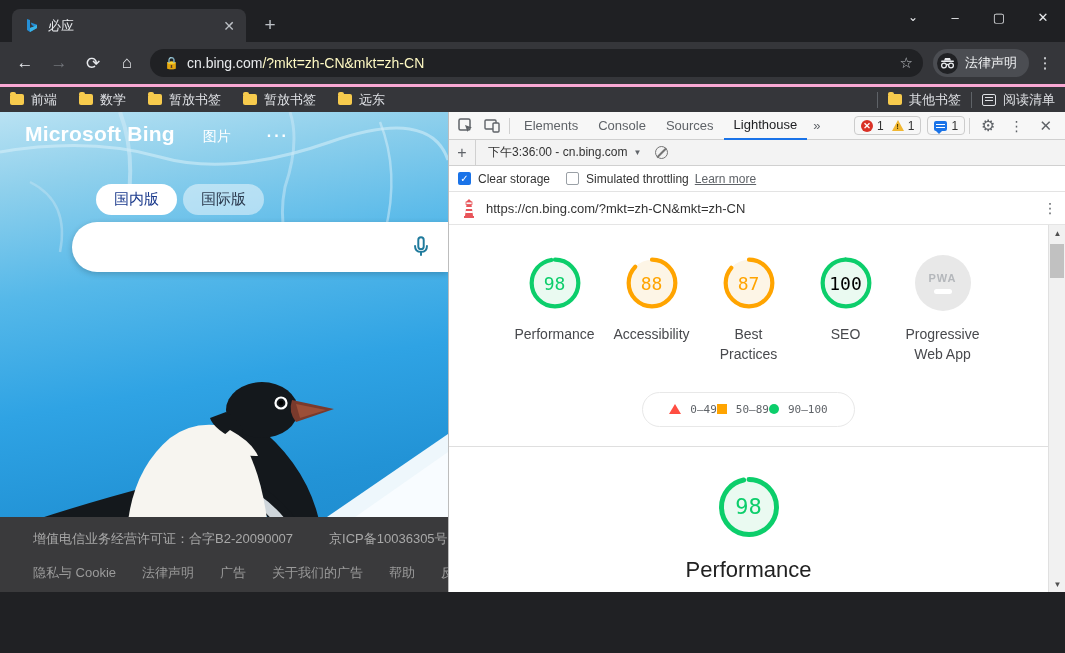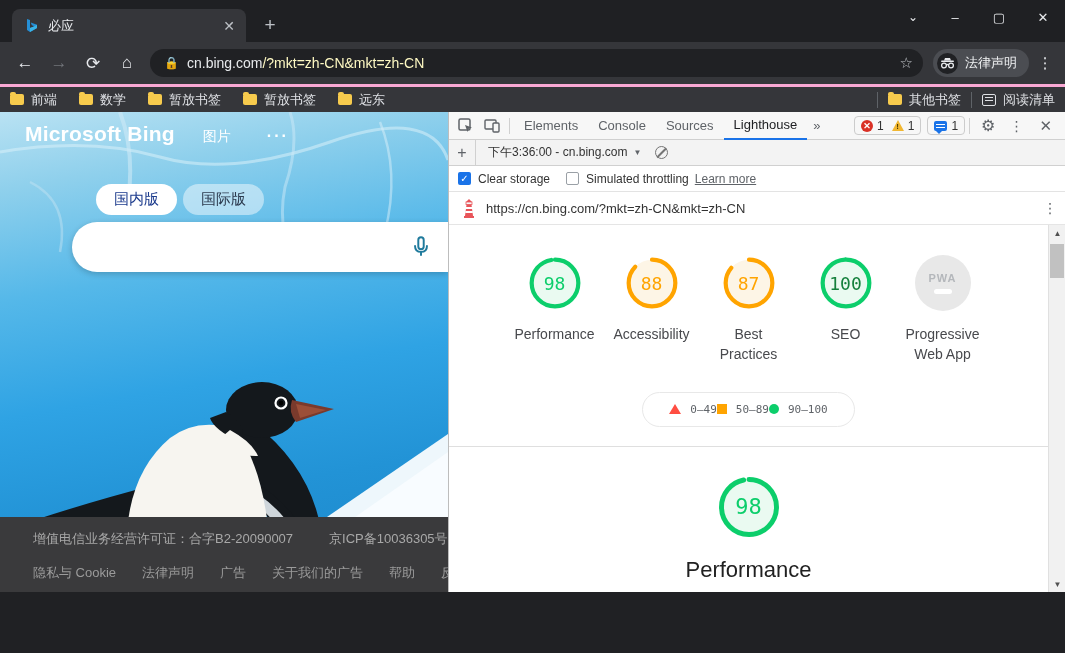--- a/index.html
+++ b/index.html
@@ -411,21 +411,21 @@
                 <span class="g-num" style="color: rgb(255, 164, 0);">87</span>
               </div>
               <div class="score-label">Best Practices</div>
             </div>
             <div class="score">
               <div class="gauge">
                 <svg width="56" height="56" viewBox="0 0 60 60">
                   <circle class="g-fill" cx="30" cy="30" r="25" style="fill: rgb(234, 250, 241);"></circle>
                   <circle class="g-arc" cx="30" cy="30" r="25" transform="rotate(-90 30 30)" style="stroke: rgb(12, 206, 107); stroke-dasharray: 155.08, 157.08;"></circle>
                 </svg>
-                <span class="g-num" style="color: #15803d;">100</span>
+                <span class="g-num" style="color: #000000;">100</span>
               </div>
               <div class="score-label">SEO</div>
             </div>
             <div class="score">
               <div class="pwa-circle">
                 <span class="pwa-text">PWA</span>
                 <span class="pwa-dash"></span>
               </div>
               <div class="score-label">Progressive Web App</div>
             </div>

